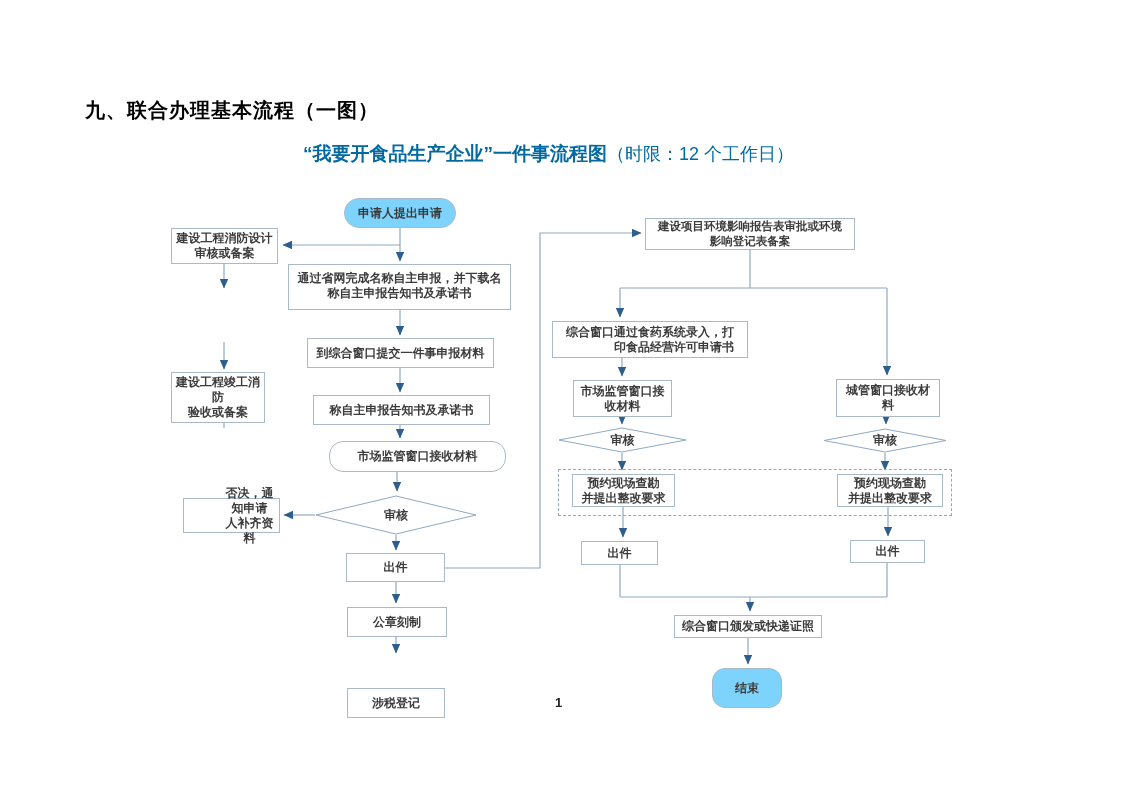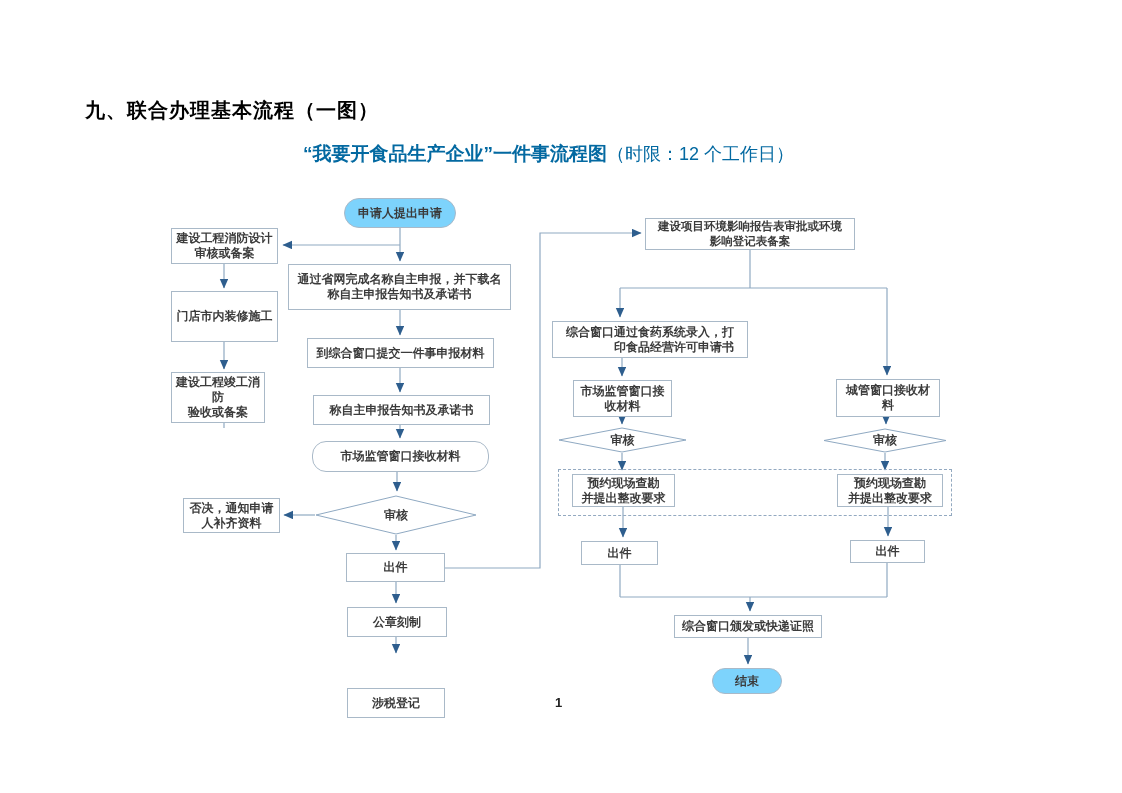--- a/index.html
+++ b/index.html
@@ -93,42 +93,41 @@
     <path class="conn" marker-end="url(#arr)" d="M888,507 V536"></path>
   </svg>
 
   <div class="dashed-zone" style="left:558px;top:469px;width:394px;height:47px;"></div>
 
   <div class="node oval" style="left:344px;top:198px;width:112px;height:30px;">申请人提出申请</div>
 
   <div class="node box" style="left:171px;top:228px;width:107px;height:36px;">建设工程消防设计
 审核或备案</div>
 
-  <div class="node box" style="left:171px;top:291px;width:107px;height:51px;">门店市内装修施工</div>
 
   <div class="node box" style="left:171px;top:372px;width:94px;height:51px;">建设工程竣工消防
 验收或备案</div>
 
-  <div class="node box" style="left:288px;top:264px;width:223px;height:46px;">通过省网完成名称自主申报，并下载名
+  <div class="node box" style="left:288px;top:264px;width:223px;height:46px;font-family:Liberation Mono, monospace;">通过省网完成名称自主申报，并下载名
 称自主申报告知书及承诺书</div>
 
   <div class="node box" style="left:307px;top:338px;width:187px;height:30px;">到综合窗口提交一件事申报材料</div>
 
   <div class="node box" style="left:313px;top:395px;width:177px;height:30px;">称自主申报告知书及承诺书</div>
 
-  <div class="node box" style="left:312px;top:441px;width:177px;height:31px;border-radius:14px;">市场监管窗口接收材料</div>
+  <div class="node box" style="left:329px;top:441px;width:177px;height:31px;border-radius:14px;">市场监管窗口接收材料</div>
 
   <div class="node diamond" style="left:315px;top:495px;width:162px;height:40px;">
     <svg width="162" height="40" viewBox="0 0 162 40">
       <polygon class="dpoly" points="1,20 81,1 161,20 81,39"></polygon>
     </svg>
     <span class="lbl">审核</span>
   </div>
 
-  <div class="node box" style="left:183px;top:498px;width:97px;height:35px;">否决，通知申请
+  <div class="node box" style="left:183px;top:498px;width:97px;height:35px;padding-left:36px;">否决，通知申请
 人补齐资料</div>
 
   <div class="node box" style="left:346px;top:553px;width:99px;height:29px;">出件</div>
 
   <div class="node box" style="left:347px;top:607px;width:100px;height:30px;">公章刻制</div>
 
   <div class="node box" style="left:347px;top:657px;width:98px;height:30px;margin-top:31px;">涉税登记</div>
 
   <div class="node box" style="left:645px;top:218px;width:210px;height:32px;font-size:11.5px;">建设项目环境影响报告表审批或环境
 影响登记表备案</div>
@@ -161,17 +160,17 @@
 
   <div class="node box" style="left:837px;top:474px;width:106px;height:33px;">预约现场查勘
 并提出整改要求</div>
 
   <div class="node box" style="left:581px;top:541px;width:77px;height:24px;">出件</div>
 
   <div class="node box" style="left:850px;top:540px;width:75px;height:23px;">出件</div>
 
   <div class="node box" style="left:674px;top:615px;width:148px;height:23px;">综合窗口颁发或快递证照</div>
 
-  <div class="node oval" style="left:712px;top:668px;width:70px;height:26px;border-radius:13px;">结束</div>
+  <div class="node oval" style="left:712px;top:668px;width:70px;height:40px;border-radius:13px;">结束</div>
 
   <div class="page-number">1</div>
 
 </div>
 
 </body></html>

